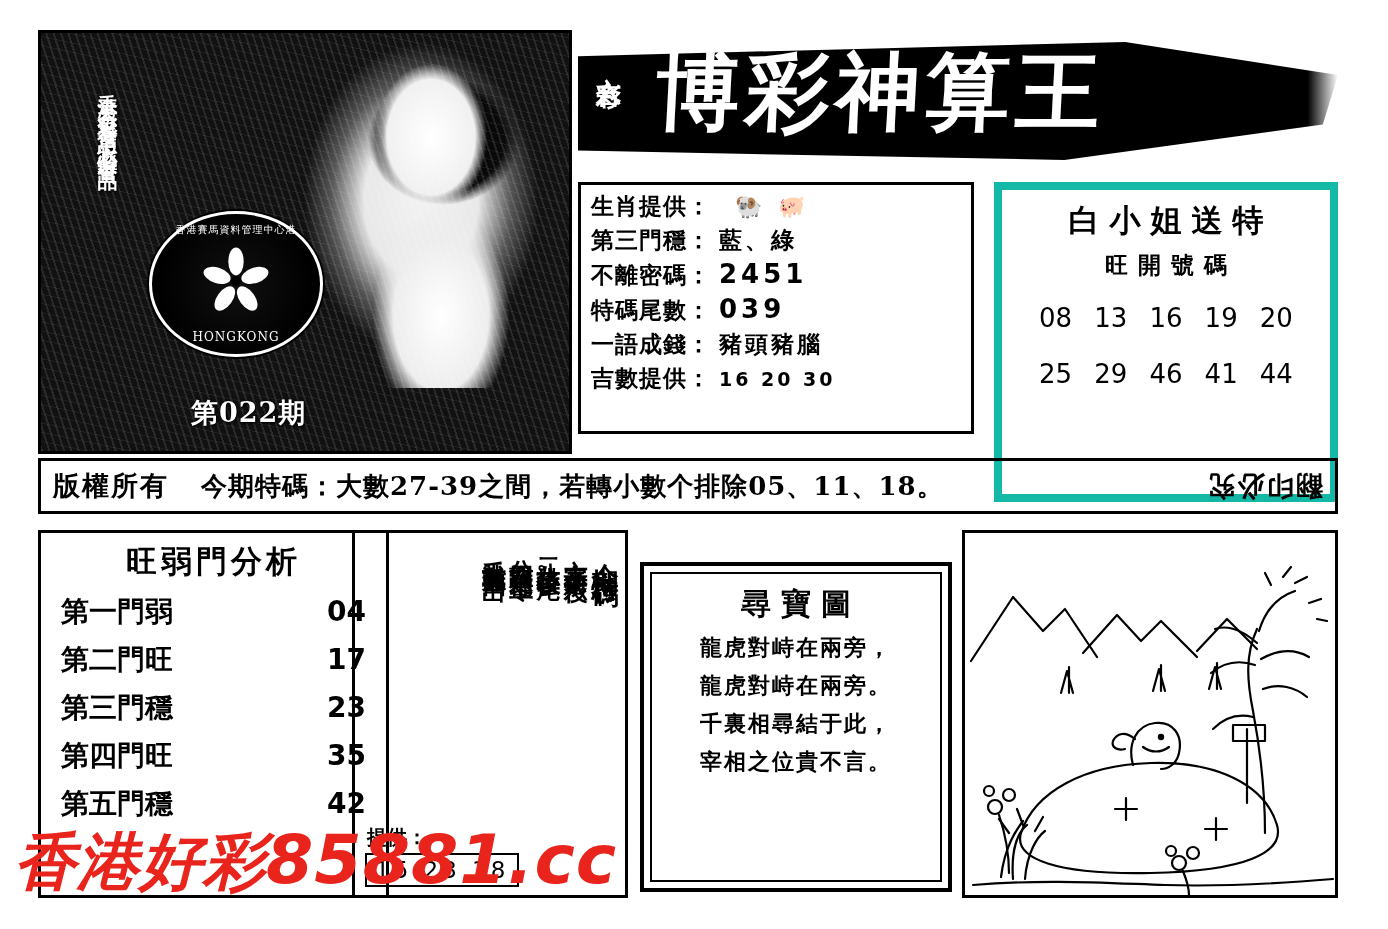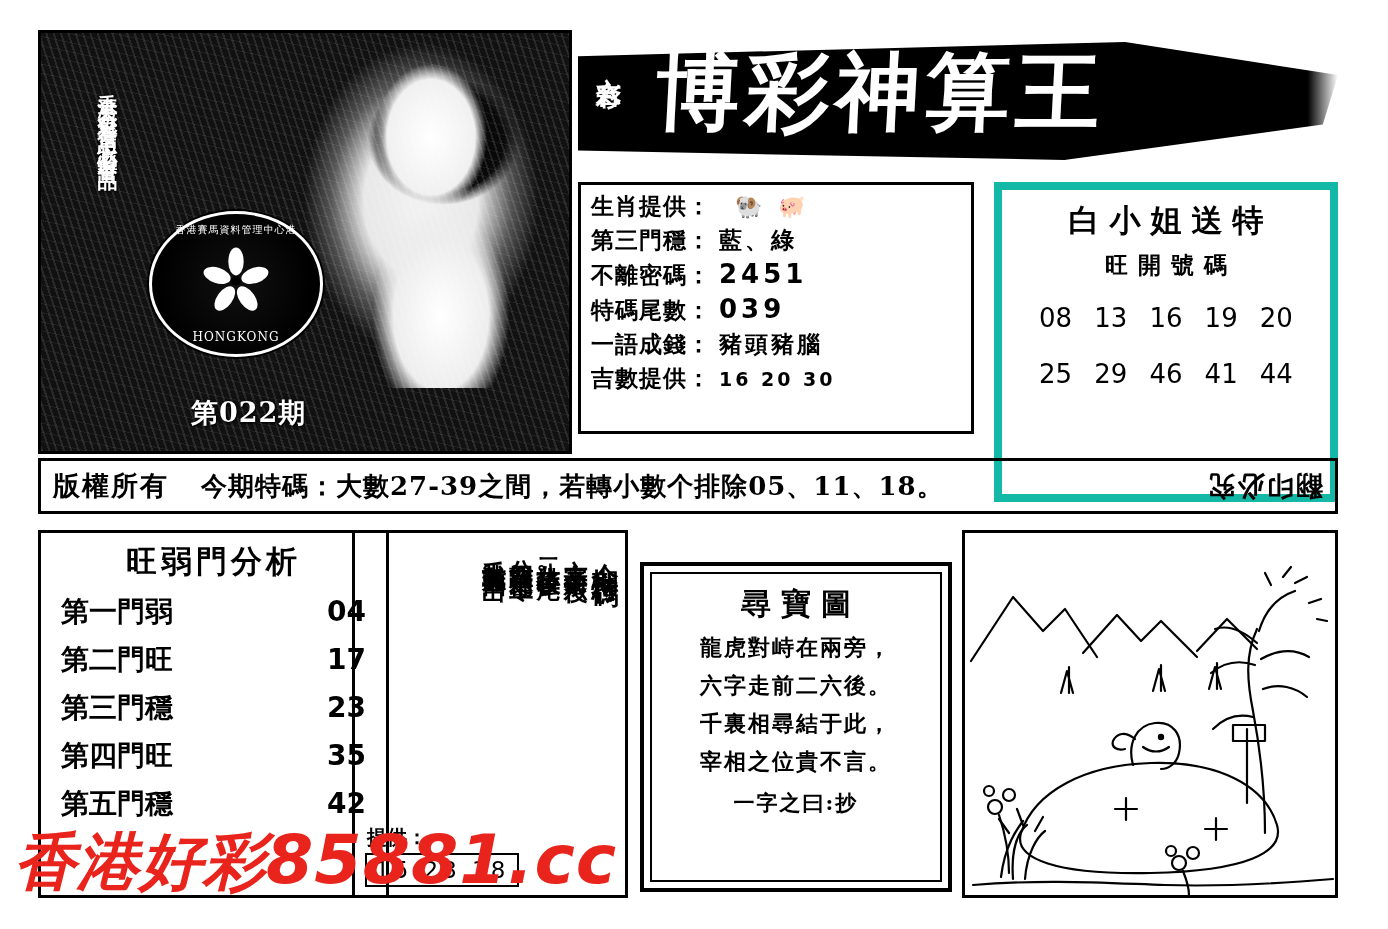--- a/index.html
+++ b/index.html
@@ -529,24 +529,23 @@
       <div class="col">千載難逢二四出。</div>
     </div>
     <div class="poem-provide">提供：</div>
     <div class="poem-nums">15 23 38</div>
   </div>
 
   <div class="tu-box">
     <div class="tu-inner">
       <div class="tu-title">尋寶圖</div>
       <div class="tu-line">龍虎對峙在兩旁，</div>
-      <div class="tu-line">六字走前二六後。</div>
+      <div class="tu-line">龍虎對峙在兩旁。</div>
       <div class="tu-line">千裏相尋結于此，</div>
       <div class="tu-line">宰相之位貴不言。</div>
-      <div class="tu-last">一字之曰:抄</div>
     </div>
   </div>
 
   <div class="pic-box">
     <svg viewBox="0 0 376 368" width="376" height="368">
       <g fill="none" stroke="#000" stroke-width="2.2" stroke-linecap="round" stroke-linejoin="round">
 
         <path d="M6 128 L48 64 L78 98 L100 76 L132 124"></path>
         <path d="M118 120 L152 82 L176 108 L196 88 L232 124"></path>
         <path d="M232 118 L262 86 L292 116"></path>

